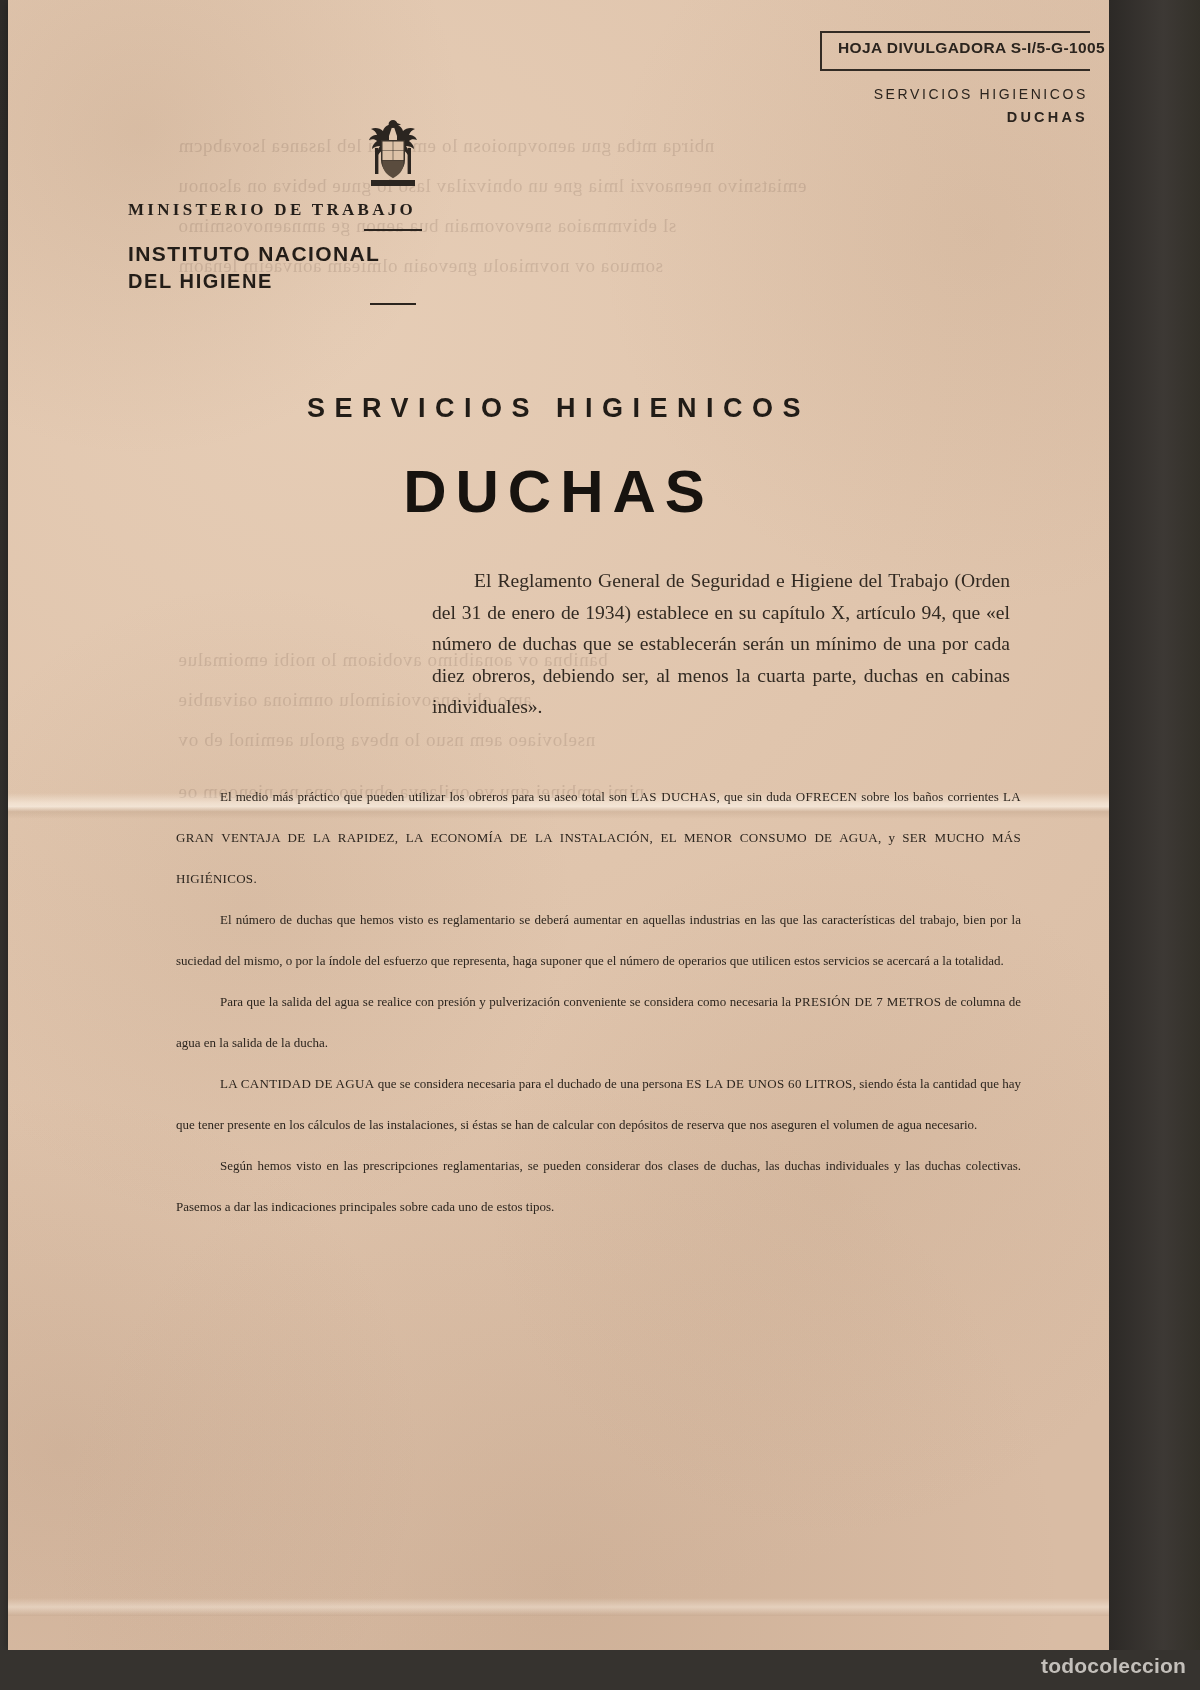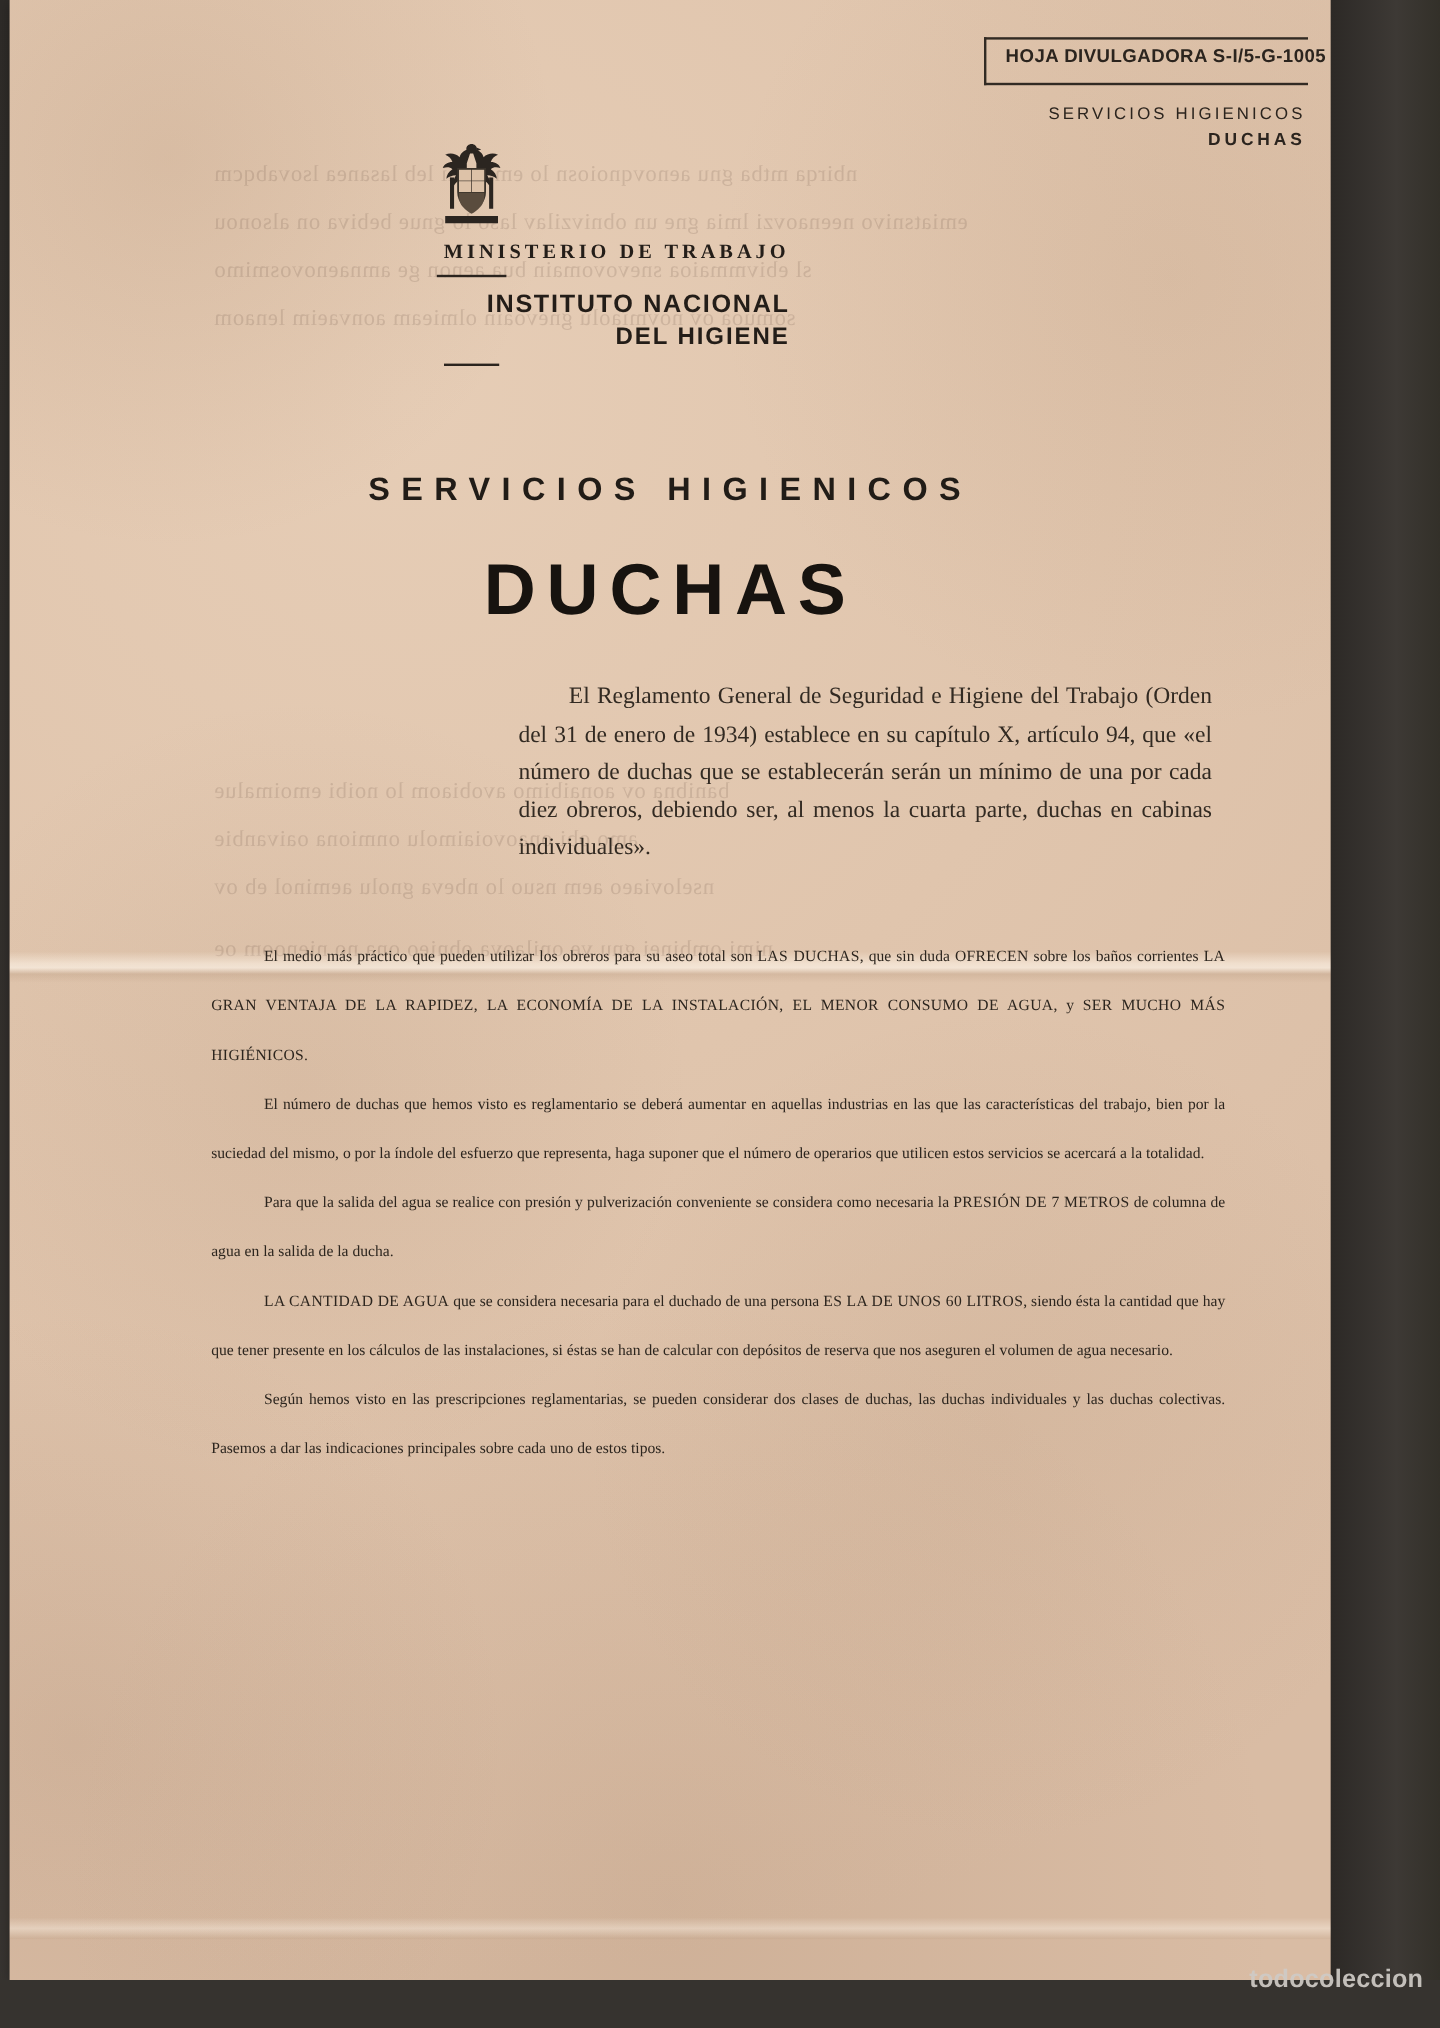--- a/index.html
+++ b/index.html
@@ -140,21 +140,21 @@
     font-weight: 700;
     margin-top: 7px;
   }
 
   
   .masthead {
     position: absolute;
     left: 120px;
     top: 118px;
     width: 530px;
-    text-align: right;
+    text-align: left;
     color: #241e19;
   }
   .crest {
     width: 56px;
     height: 76px;
     margin: 0 auto 6px auto;
     display: block;
   }
   .ministerio {
     font-family: "Liberation Serif", serif;
@@ -260,21 +260,21 @@
   }
   .sc {
     font-variant: small-caps;
     letter-spacing: 0.3px;
   }
 
   
   .watermark {
     position: absolute;
     right: 14px;
-    bottom: 28px;
+    bottom: 12px;
     font-family: "Liberation Sans", sans-serif;
     font-size: 21px;
     font-weight: 700;
     color: #cfcbc6;
     letter-spacing: 0.2px;
     opacity: 0.92;
   }
 
   
   .right-strip {

